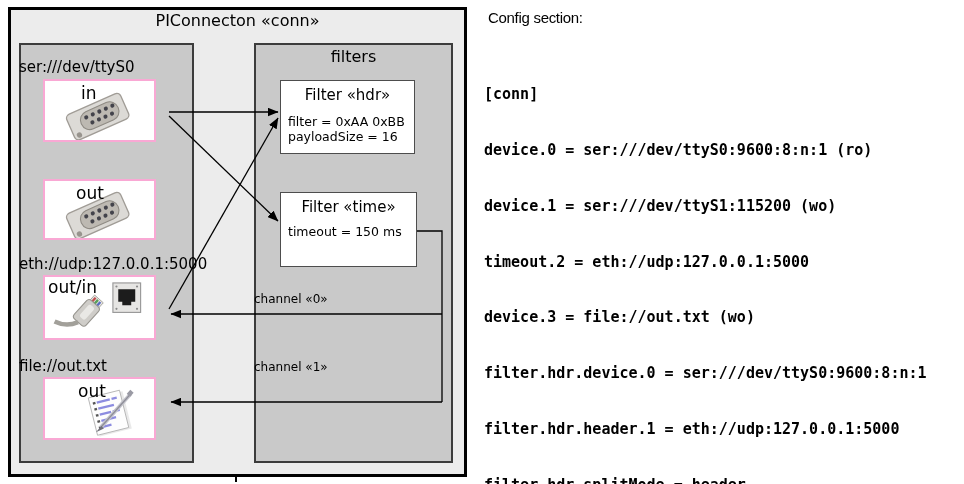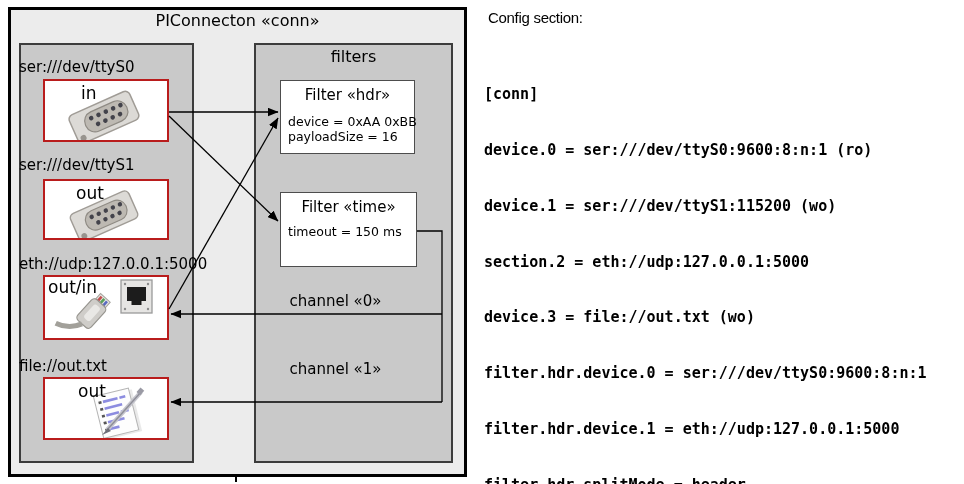--- a/index.html
+++ b/index.html
@@ -12,36 +12,36 @@
              border:3px solid #000;background:#ececec;}
   .diagram-title{left:8px;top:11px;width:459px;text-align:center;font-size:16px;}
   .group-box{box-sizing:border-box;border:2px solid #3c3c3c;background:#c9c9c9;}
   .devices-group{left:19px;top:43px;width:175px;height:420px;}
   .filters-group{left:254px;top:43px;width:199px;height:420px;}
   .filters-title{left:254px;top:47px;width:199px;text-align:center;font-size:16px;}
 
   .dev-label{left:19px;top:0;width:175px;text-align:left;font-size:15px;white-space:nowrap;}
   .dev-label.d0{top:58px;} .dev-label.d1{top:156px;} .dev-label.d2{top:255px;} .dev-label.d3{top:357px;}
 
-  .dev-box{left:43px;width:126px;box-sizing:border-box;border:2px solid #b91c1c;background:#fff;}
+  .dev-box{left:43px;width:113px;box-sizing:border-box;border:2px solid #f9a8d4;background:#fff;}
   .dev-box.b0{top:79px;height:63px;} .dev-box.b1{top:179px;height:61px;}
   .dev-box.b2{top:275px;height:65px;} .dev-box.b3{top:377px;height:63px;}
   .dev-mode{position:absolute;font-size:17px;line-height:1.1;}
   .b0 .dev-mode{left:36px;top:3px;} .b1 .dev-mode{left:31px;top:3px;}
   .b2 .dev-mode{left:3px;top:1px;}  .b3 .dev-mode{left:33px;top:3px;}
   .dev-icon{position:absolute;left:0;top:0;width:100%;height:100%;}
 
   .filter-box{box-sizing:border-box;border:1.5px solid #4d4d4d;background:#fff;padding-left:30px;}
   .filter-hdr{left:280px;top:80px;width:135px;height:74px;}
   .filter-time{left:280px;top:192px;width:137px;height:75px;}
   .filter-title{position:absolute;left:0;top:5px;width:100%;text-align:center;font-size:15px;}
   .filter-props{position:absolute;left:7px;top:33px;font-size:12.5px;line-height:15px;white-space:nowrap;}
   .filter-time .filter-props{top:31px;}
 
-  .ch-label{left:254px;width:163px;text-align:center;font-size:15px;}
+  .ch-label{left:254px;width:163px;text-align:left;font-size:12px;}
   .ch-label.c0{top:292px;} .ch-label.c1{top:360px;}
 
   .wires{left:0;top:0;width:475px;height:484px;pointer-events:none;}
   .bottom-tick{left:235px;top:477px;width:2px;height:5px;background:#000;}
 
   
   .config-heading{left:488px;top:9px;font-family:"Liberation Sans",sans-serif;
                   font-weight:normal;font-size:15px;letter-spacing:-0.3px;}
   .config-lines{left:484px;top:48px;font-family:"DejaVu Sans Mono",monospace;
                 font-weight:bold;font-size:15px;line-height:18.6px;white-space:pre;}
@@ -72,21 +72,20 @@
         <circle cx="51" cy="39" r="2.3" fill="#43434b"></circle>
           <circle cx="59" cy="39" r="2.3" fill="#43434b"></circle>
         <circle cx="67" cy="39" r="2.3" fill="#43434b"></circle>
           <circle cx="75" cy="39" r="2.3" fill="#43434b"></circle>
         <circle cx="32" cy="46" r="3" fill="#98948e"></circle>
       </g>
     </svg>
     <span class="dev-mode">in</span>
   </div>
 
-  <div class="abs dev-label d1">ser:///dev/ttyS1</div>
   <div class="abs dev-box b1">
     <svg class="dev-icon" viewBox="0 0 122 59">
       <g transform="rotate(-24 61 36)">
         <rect x="26" y="20" width="66" height="31" rx="5" fill="#dcdad6" stroke="#a09c96" stroke-width="1.5"></rect>
         <rect x="39" y="25" width="45" height="21" rx="10" fill="#bdb9b2" stroke="#8f8b84" stroke-width="1.2"></rect>
         <circle cx="47" cy="31" r="2.3" fill="#43434b"></circle>
           <circle cx="55" cy="31" r="2.3" fill="#43434b"></circle>
         <circle cx="63" cy="31" r="2.3" fill="#43434b"></circle>
           <circle cx="71" cy="31" r="2.3" fill="#43434b"></circle>
         <circle cx="79" cy="31" r="2.3" fill="#43434b"></circle>
@@ -149,21 +148,21 @@
       <line x1="62" y1="51" x2="96" y2="13" stroke="#8e8e98" stroke-width="1.4"></line>
       <polygon points="57,56 63,49 66,52" fill="#6e6e78"></polygon>
       <rect x="92" y="10" width="6" height="5" transform="rotate(-48 95 12)" fill="#9a9aa4"></rect>
     </svg>
     <span class="dev-mode">out</span>
   </div>
 
   <div class="abs filter-box filter-hdr">
     <div class="filter-title">Filter «hdr»</div>
     <div class="filter-props">
-      <div>device = 0xAA 0xBB</div>
+      <div>filter = 0xAA 0xBB</div>
       <div>payloadSize = 16</div>
     </div>
   </div>
   <div class="abs filter-box filter-time">
     <div class="filter-title">Filter «time»</div>
     <div class="filter-props">
       <div>timeout = 150 ms</div>
     </div>
   </div>
 
@@ -185,24 +184,24 @@
       <line x1="442" y1="402" x2="171" y2="402" marker-end="url(#arr)"></line>
     </g>
   </svg>
   <div class="abs bottom-tick"></div>
 
   <div class="abs config-heading">Config section:</div>
   <div class="abs config-lines">
     <div>[conn]</div>
     <div>device.0 = ser:///dev/ttyS0:9600:8:n:1 (ro)</div>
     <div>device.1 = ser:///dev/ttyS1:115200 (wo)</div>
-    <div>section.2 = eth://udp:127.0.0.1:5000</div>
+    <div>timeout.2 = eth://udp:127.0.0.1:5000</div>
     <div>device.3 = file://out.txt (wo)</div>
     <div>filter.hdr.device.0 = ser:///dev/ttyS0:9600:8:n:1</div>
-    <div>filter.hdr.device.1 = eth://udp:127.0.0.1:5000</div>
+    <div>filter.hdr.header.1 = eth://udp:127.0.0.1:5000</div>
     <div>filter.hdr.splitMode = header</div>
     
     
     
     
     
     
     
     
     

